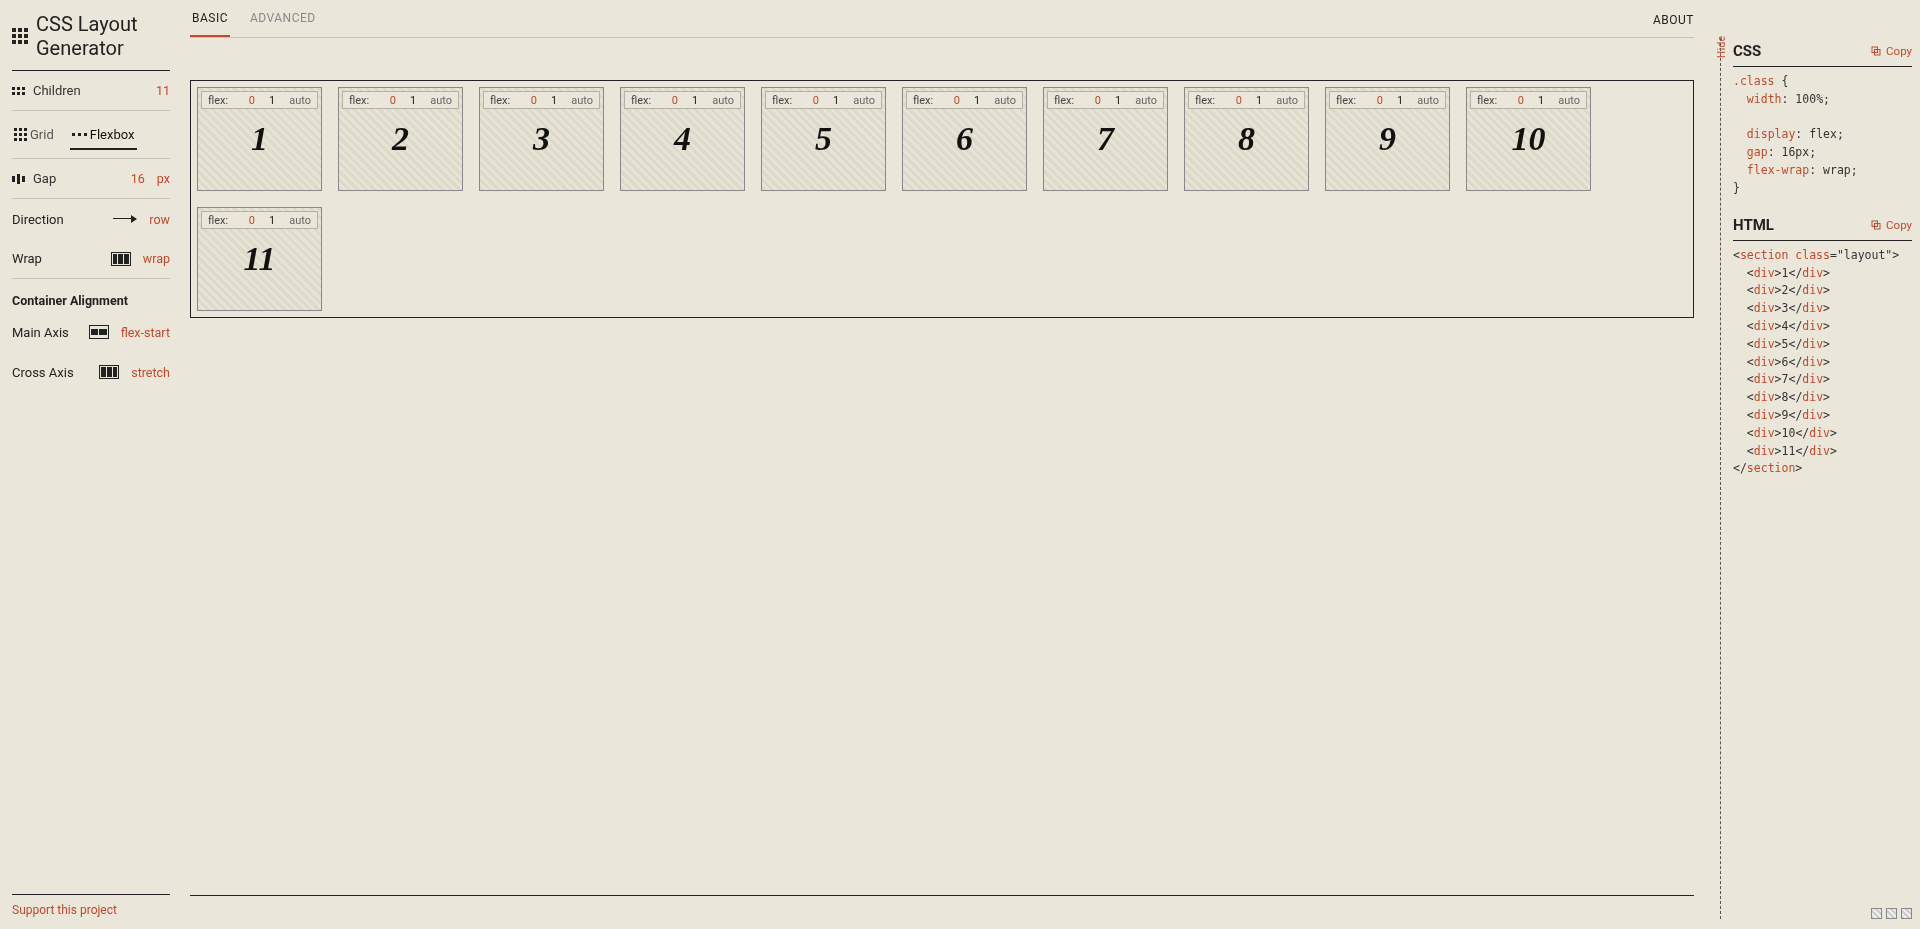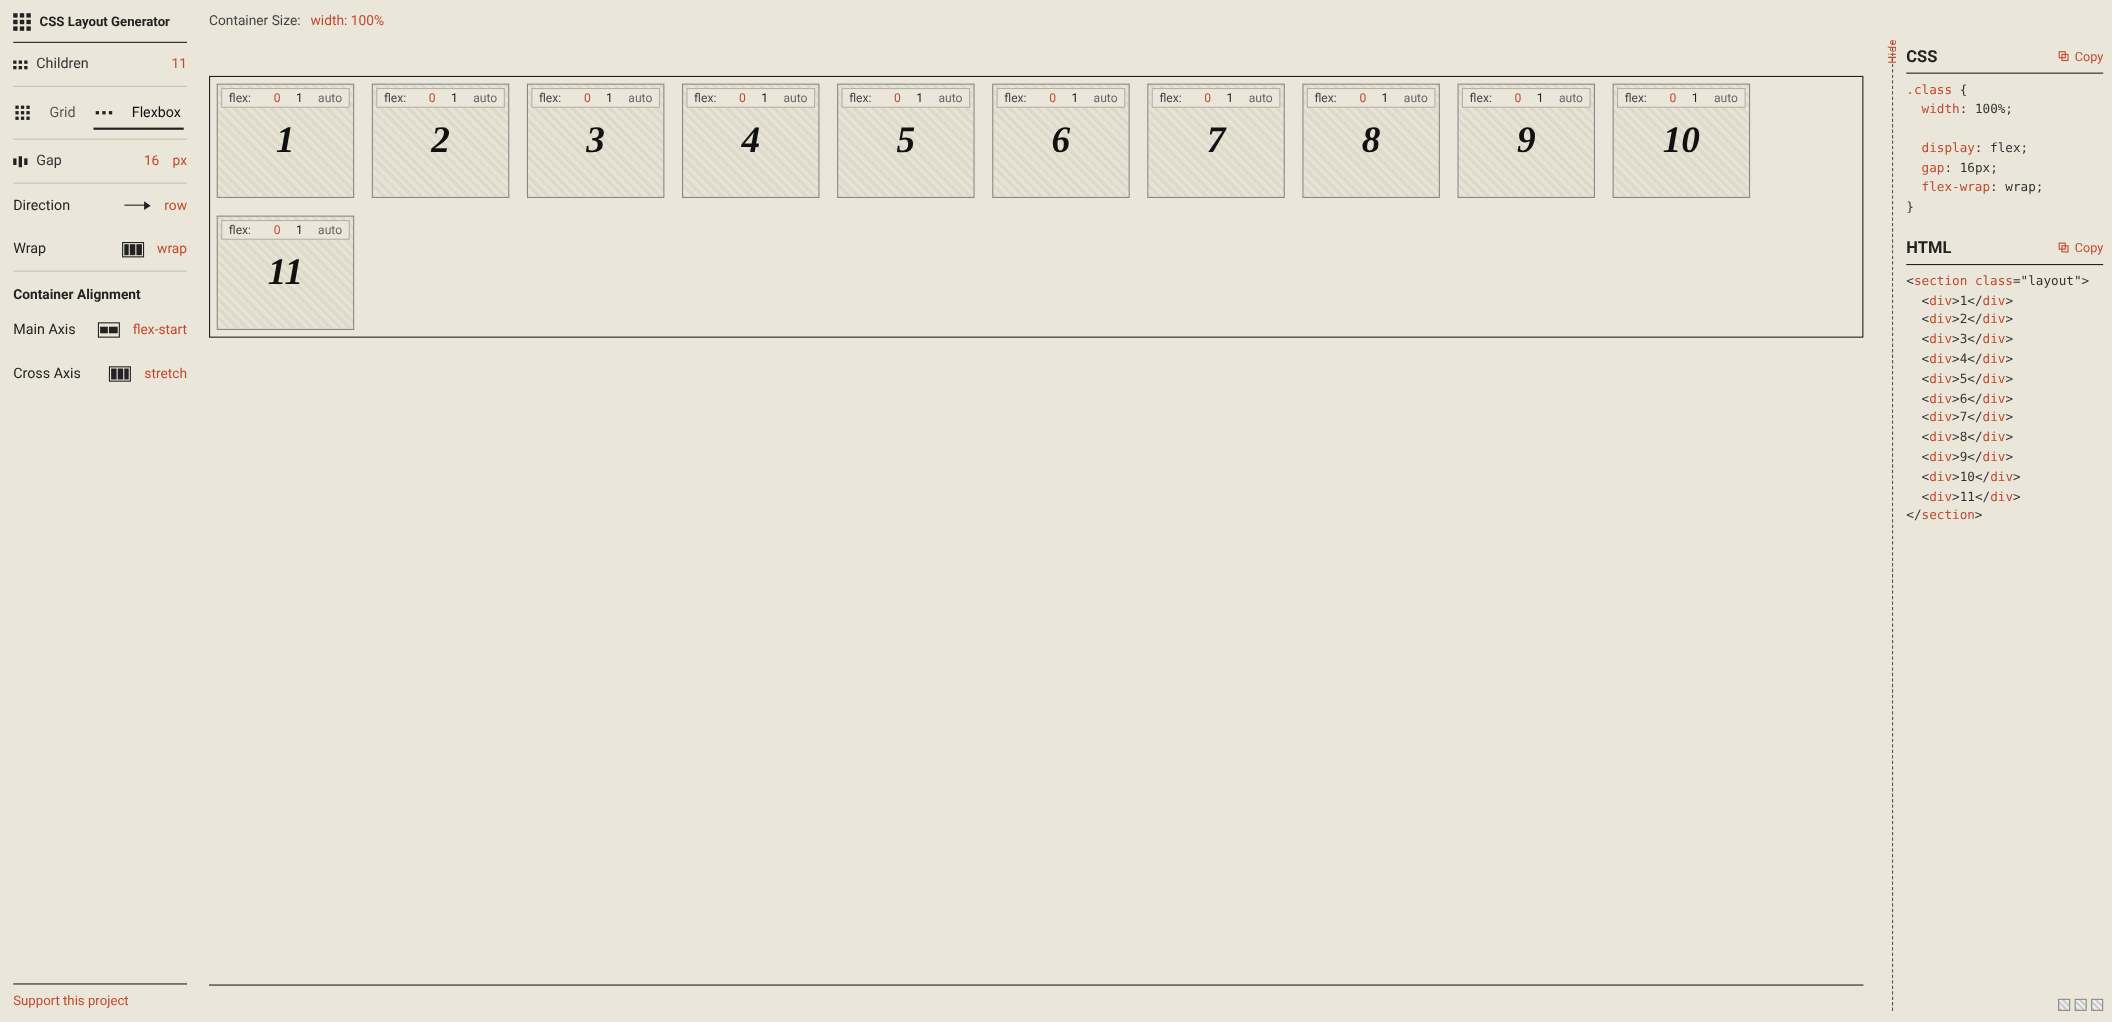--- a/index.html
+++ b/index.html
@@ -4,29 +4,29 @@
 <style>
 *{box-sizing:border-box;margin:0;padding:0}
 body{font-family:-apple-system,BlinkMacSystemFont,"Segoe UI",Roboto,Helvetica,Arial,sans-serif;background:#EAE7DA;color:#222;font-size:13px;height:929px;width:1920px;overflow:hidden}
 .app{display:flex;height:100%}
 
 
 .sidebar{width:170px;flex:0 0 170px;padding:12px 0 0 12px;display:flex;flex-direction:column}
 .title-row{display:flex;align-items:center;gap:8px;padding-bottom:10px;border-bottom:1.5px solid #222}
 .grid3x3{display:grid;grid-template-columns:repeat(3,4px);grid-template-rows:repeat(3,4px);gap:2px}
 .grid3x3 i{background:#222;width:4px;height:4px}
-.title{font-weight:700;font-size:12px}
+.title{font-weight:400;font-size:20px}
 .side-row{display:flex;align-items:center;justify-content:space-between;padding:8px 0;height:40px}
 .side-row.sep{border-bottom:1px solid rgba(0,0,0,.15)}
 .side-label{display:flex;align-items:center;gap:8px;color:#333}
 .side-val{color:#C1492F;font-size:12.5px}
 .side-val-grp{display:flex;align-items:center;gap:12px}
 
 .tabs-sm{display:flex;gap:14px;padding:8px 0;border-bottom:1px solid rgba(0,0,0,.15);margin-top:2px}
-.tab-sm{display:flex;align-items:center;gap:18px;padding:6px 2px;color:#555;border-bottom:2px solid transparent}
+.tab-sm{display:flex;align-items:center;gap:3px;padding:6px 2px;color:#555;border-bottom:2px solid transparent}
 .tab-sm.active{color:#111;border-bottom-color:#222}
 .mini-dots{display:flex;gap:3px}
 .mini-dots i{width:3px;height:3px;background:#222;border-radius:0}
 .dots-row{display:grid;grid-template-columns:repeat(3,3px);grid-auto-rows:3px;gap:2px}
 .dots-row i{background:#222;width:3px;height:3px}
 
 .gap-icon{display:flex;align-items:center;gap:2px}
 .gap-icon i{width:3px;height:10px;background:#222}
 .gap-icon i.sm{height:6px}
 .arrow-right{width:24px;height:10px;position:relative}
@@ -204,25 +204,28 @@
             <i></i>
           </span>
         <span class="side-val">stretch</span>
       </span>
     </div>
 
     <div class="support">Support this project</div>
   </aside>
 
   <main class="main">
-
-    <div class="info-row">
-      <span>Container Size:</span>
-      <span class="val">width: 100%</span>
-    </div>
+    <div class="topbar">
+      <div class="main-tabs">
+        <div class="main-tab active">BASIC</div>
+        <div class="main-tab">ADVANCED</div>
+      </div>
+      <div class="about">ABOUT</div>
+    </div>
+
 
     <div class="canvas" id="canvas">
         <div class="cell">
           <div class="cell-head">
             <span class="fl">flex:</span>
             <span class="nums">
               <span class="red">0</span>
               <span class="one">1</span>
               <span class="auto">auto</span>
             </span>

